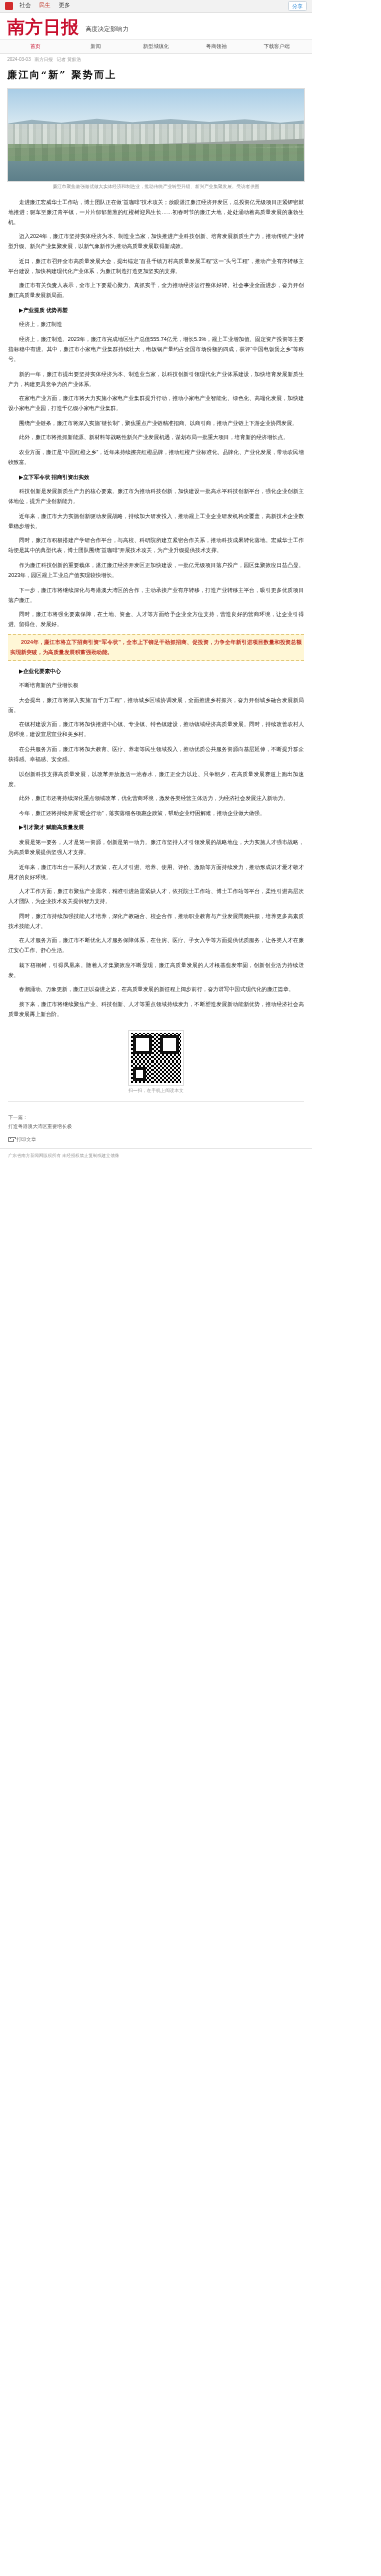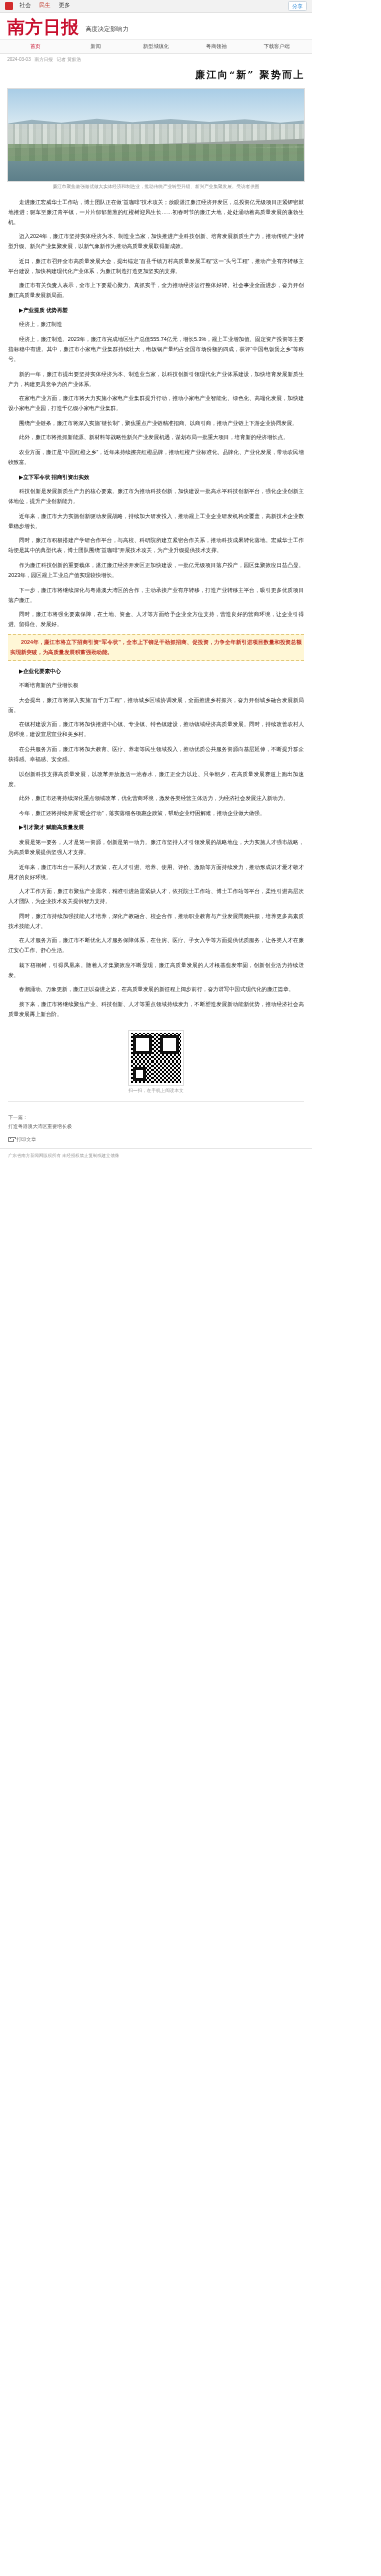--- a/index.html
+++ b/index.html
@@ -90,22 +90,21 @@
   
   .meta {
     padding: 3.1px 7.2px 1px 7.2px;
     font-size: 4.6px;
     color: #999;
   }
 
   
   .headline {
     padding: 5.2px 7.2px 2.1px 7.2px;
-    text-align: right;
-    margin-left: 40px;
+    text-align: left;
   }
   .headline .h-main {
     font-family: "DejaVu Serif", "Liberation Serif", serif;
     font-size: 9.8px;
     font-weight: bold;
     letter-spacing: 1.5px;
     color: #111;
   }
 
   

